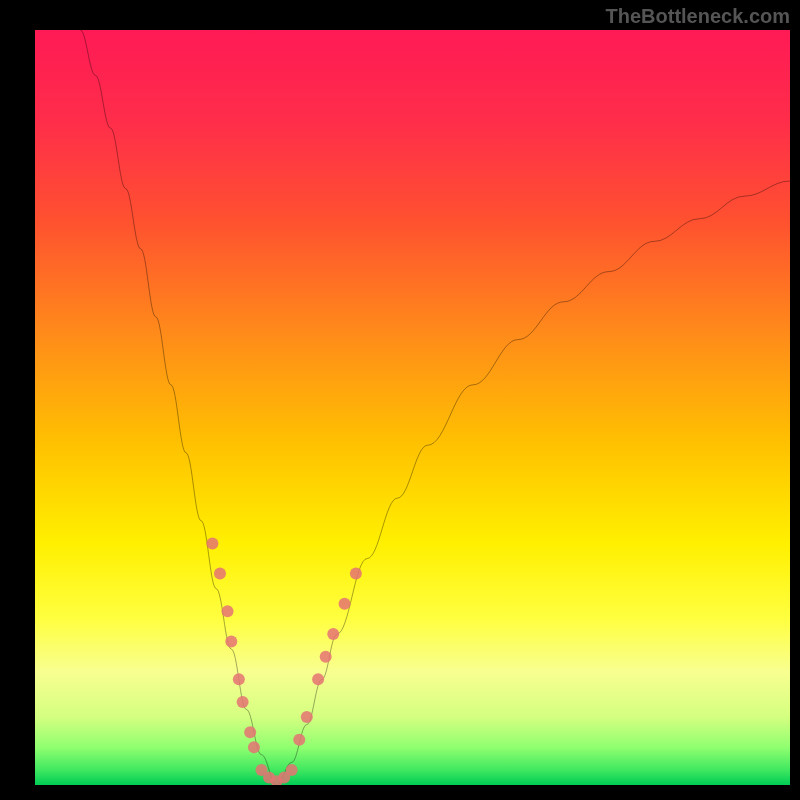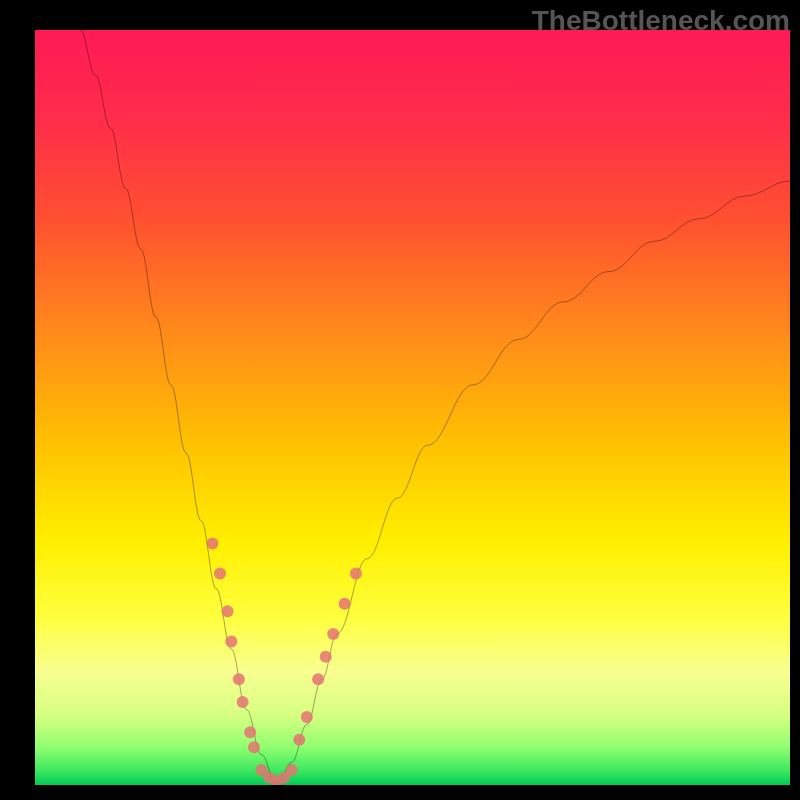--- a/index.html
+++ b/index.html
@@ -17,21 +17,21 @@
     .container {
       width: 800px;
       height: 800px;
       position: relative;
     }
     .watermark {
       position: absolute;
       top: 5px;
       right: 10px;
       color: #555;
-      font-size: 28px;
+      font-size: 20px;
       font-weight: bold;
       z-index: 10;
     }
     .plot-area {
       position: absolute;
       left: 35px;
       top: 30px;
       width: 755px;
       height: 755px;
     }

